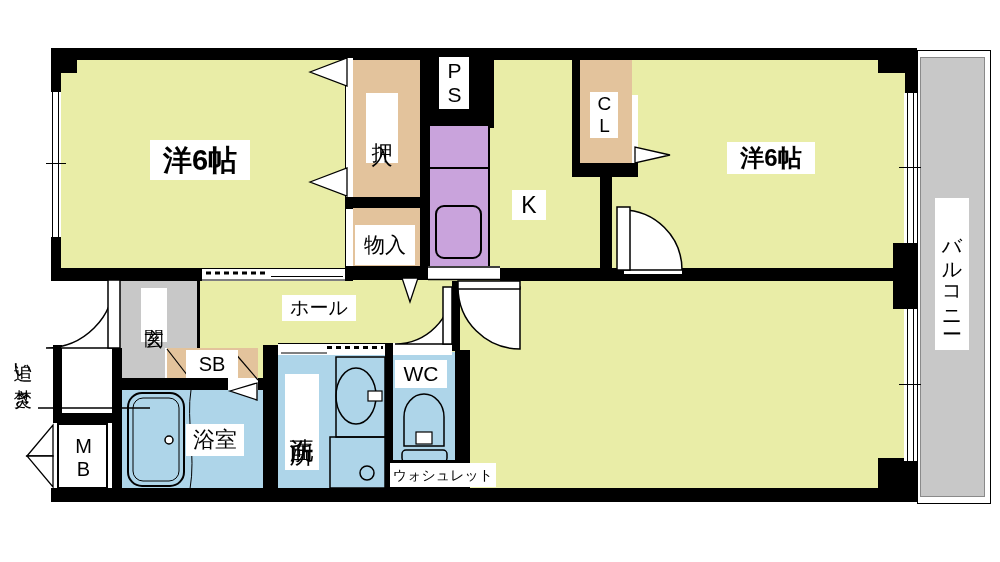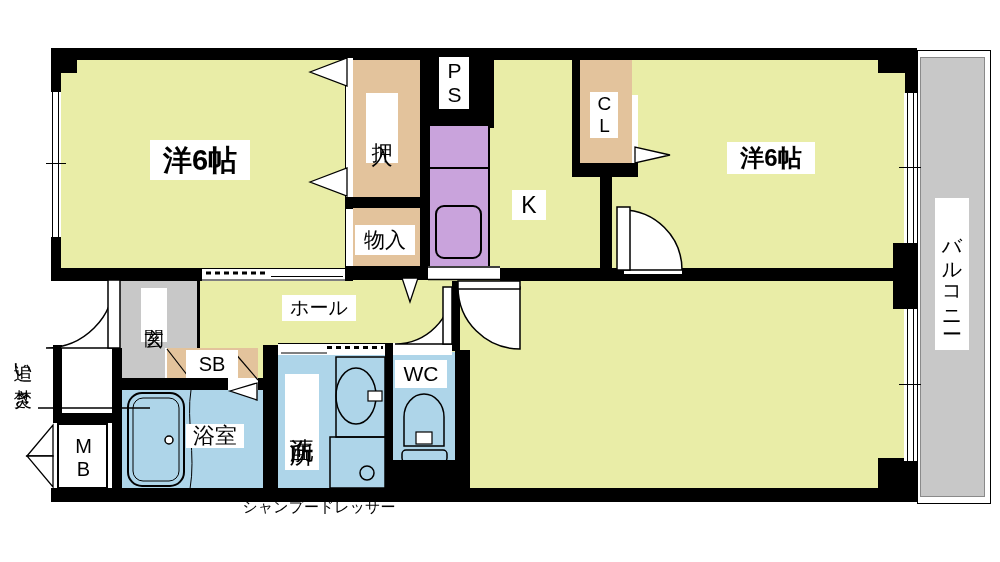--- a/index.html
+++ b/index.html
@@ -183,26 +183,26 @@
     </g>
 
     <line x1="38" y1="408" x2="150" y2="408" stroke="#000" stroke-width="1.5"></line>
   </svg>
 
   <div class="lbl" style="left:150px;top:140px;width:100px;height:40px;font-size:29px;font-weight:bold;">洋6帖</div>
   <div class="lbl" style="left:727px;top:142px;width:88px;height:32px;font-size:24px;font-weight:bold;">洋6帖</div>
   <div class="lbl" style="left:512px;top:190px;width:34px;height:30px;font-size:23px;">K</div>
   <div class="lbl" style="left:282px;top:295px;width:74px;height:26px;font-size:19px;">ホール</div>
   <div class="lbl vtext" style="left:141px;top:288px;width:26px;height:54px;font-size:19px;">玄関</div>
-  <div class="lbl" style="left:186px;top:424px;width:58px;height:24px;font-size:22px;">浴室</div>
+  <div class="lbl" style="left:186px;top:424px;width:58px;height:32px;font-size:22px;">浴室</div>
   <div class="lbl vtext" style="left:285px;top:374px;width:34px;height:96px;font-size:24px;">洗面所</div>
   <div class="lbl" style="left:395px;top:360px;width:52px;height:28px;font-size:21px;">WC</div>
   <div class="lbl vtext" style="left:935px;top:198px;width:34px;height:152px;font-size:20px;">バルコニー</div>
   <div class="lbl vtext" style="left:366px;top:93px;width:32px;height:70px;font-size:21px;">押入</div>
-  <div class="lbl" style="left:355px;top:225px;width:60px;height:30px;font-size:21px;">物入</div>
+  <div class="lbl" style="left:355px;top:225px;width:60px;height:40px;font-size:21px;">物入</div>
   <div class="lbl vup" style="left:590px;top:92px;width:28px;height:46px;font-size:19px;">CL</div>
   <div class="lbl" style="left:186px;top:350px;width:52px;height:28px;font-size:20px;">SB</div>
   <div class="lbl vup" style="left:439px;top:57px;width:30px;height:52px;font-size:21px;">PS</div>
   <div class="lbl vup nobg" style="left:66px;top:431px;width:34px;height:54px;font-size:20px;">MB</div>
   <div class="lbl vtext nobg" style="left:8px;top:326px;width:30px;height:98px;font-size:19px;">追い焚き</div>
-  <div class="lbl nobg" style="left:240px;top:495px;width:158px;height:24px;font-size:15px;">シャンプードレッサー</div>
+  <div class="lbl" style="left:390px;top:463px;width:106px;height:24px;font-size:14px;">ウォシュレット</div>
 
 </div>
 
 </body></html>

